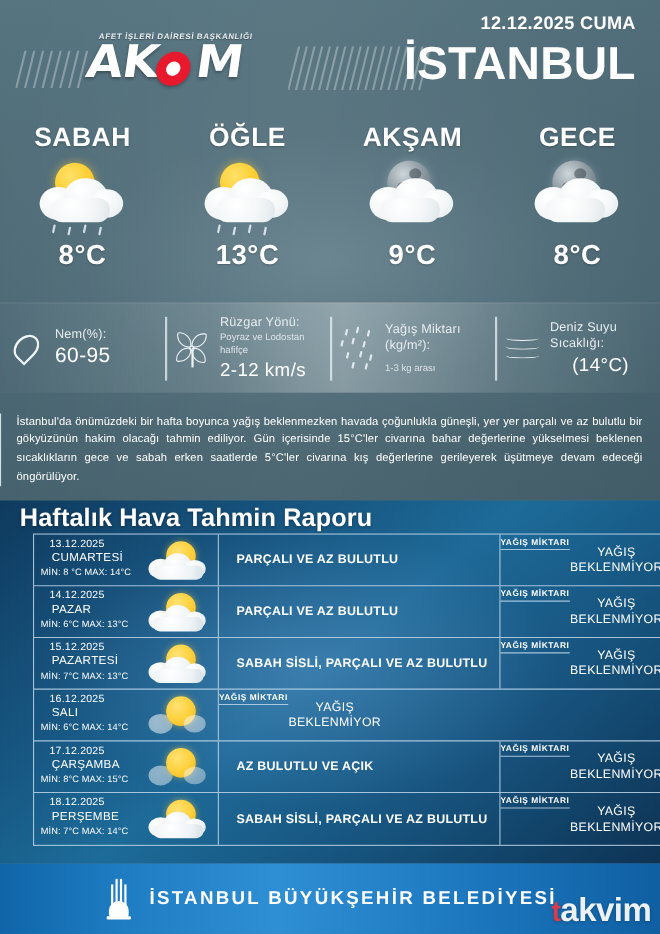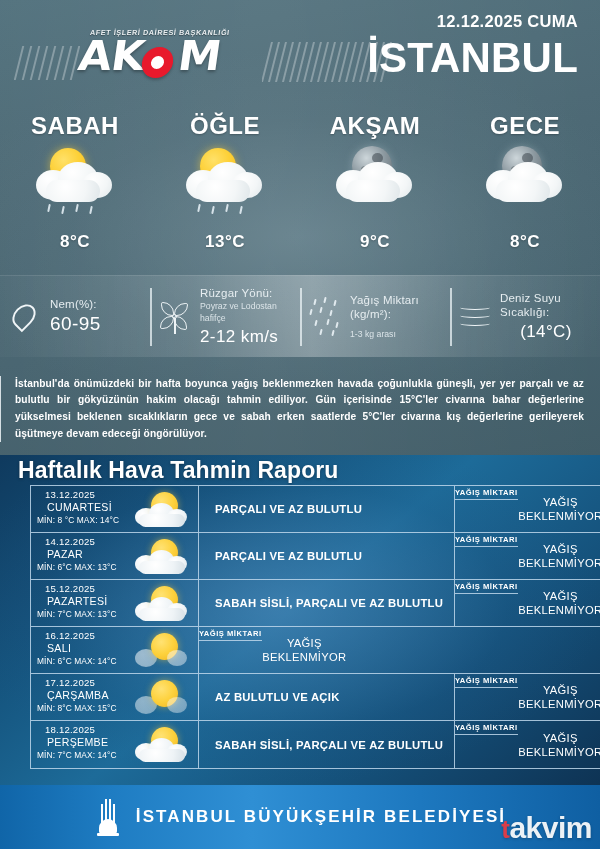--- a/index.html
+++ b/index.html
@@ -75,22 +75,22 @@
   
   .periods { position:absolute; left:0; top:112px; width:600px; height:150px; display:flex; z-index:3; }
   .period { flex:1; position:relative; text-align:center; }
   .period .p-name {
     font-size:24px; font-weight:bold; color:#ffffff; letter-spacing:0.5px;
     font-family:"Liberation Sans", sans-serif;
     text-shadow:0 1px 2px rgba(0,0,0,0.25);
   }
   .period .p-icon { height:72px; position:relative; margin-top:4px; }
   .period .p-temp {
-    font-size:17px; font-weight:bold; color:#ffffff; letter-spacing:0.5px;
-    margin-top:16px; font-family:"Liberation Sans", sans-serif;
+    font-size:25px; font-weight:bold; color:#ffffff; letter-spacing:0.5px;
+    margin-top:2px; font-family:"Liberation Sans", sans-serif;
     text-shadow:0 1px 2px rgba(0,0,0,0.25);
   }
 
   
   .wi { position:absolute; left:50%; top:0; transform:translateX(-50%); width:110px; height:72px; }
   .wi .sun {
     position:absolute; left:30px; top:4px; width:36px; height:36px; border-radius:50%;
     background:radial-gradient(circle at 38% 33%, #ffe169 0%, #fdd036 48%, #f2b91e 100%);
     box-shadow:0 0 9px rgba(253,208,54,0.55);
   }
@@ -178,21 +178,21 @@
   .dikkat-title {
     width:168px; text-align:center;
     font-size:33px; font-weight:bold; color:#ffffff; letter-spacing:-0.5px;
     font-family:"Liberation Sans", sans-serif;
     text-shadow:0 2px 3px rgba(0,0,0,0.25);
   }
   .dikkat-body {
     flex:1; padding:0 16px 0 14px;
     border-left:1.6px solid rgba(238,245,248,0.85);
     font-size:10.2px; line-height:1.62; color:#ffffff;
-    text-align:justify; letter-spacing:0.1px;font-weight:bold;
+    text-align:justify; letter-spacing:0.1px;
   }
 
   
   .table-area {
     position:absolute; left:0; top:455px; width:600px; height:330px;
     background:
       radial-gradient(ellipse 420px 230px at 46% 46%, rgba(96,150,200,0.45) 0%, rgba(40,90,140,0.12) 55%, rgba(0,0,0,0) 78%),
       linear-gradient(140deg, #0f3a5e 0%, #15557f 28%, #1d6b99 48%, #15527c 72%, #0e3354 100%);
   }
   .table-title {

